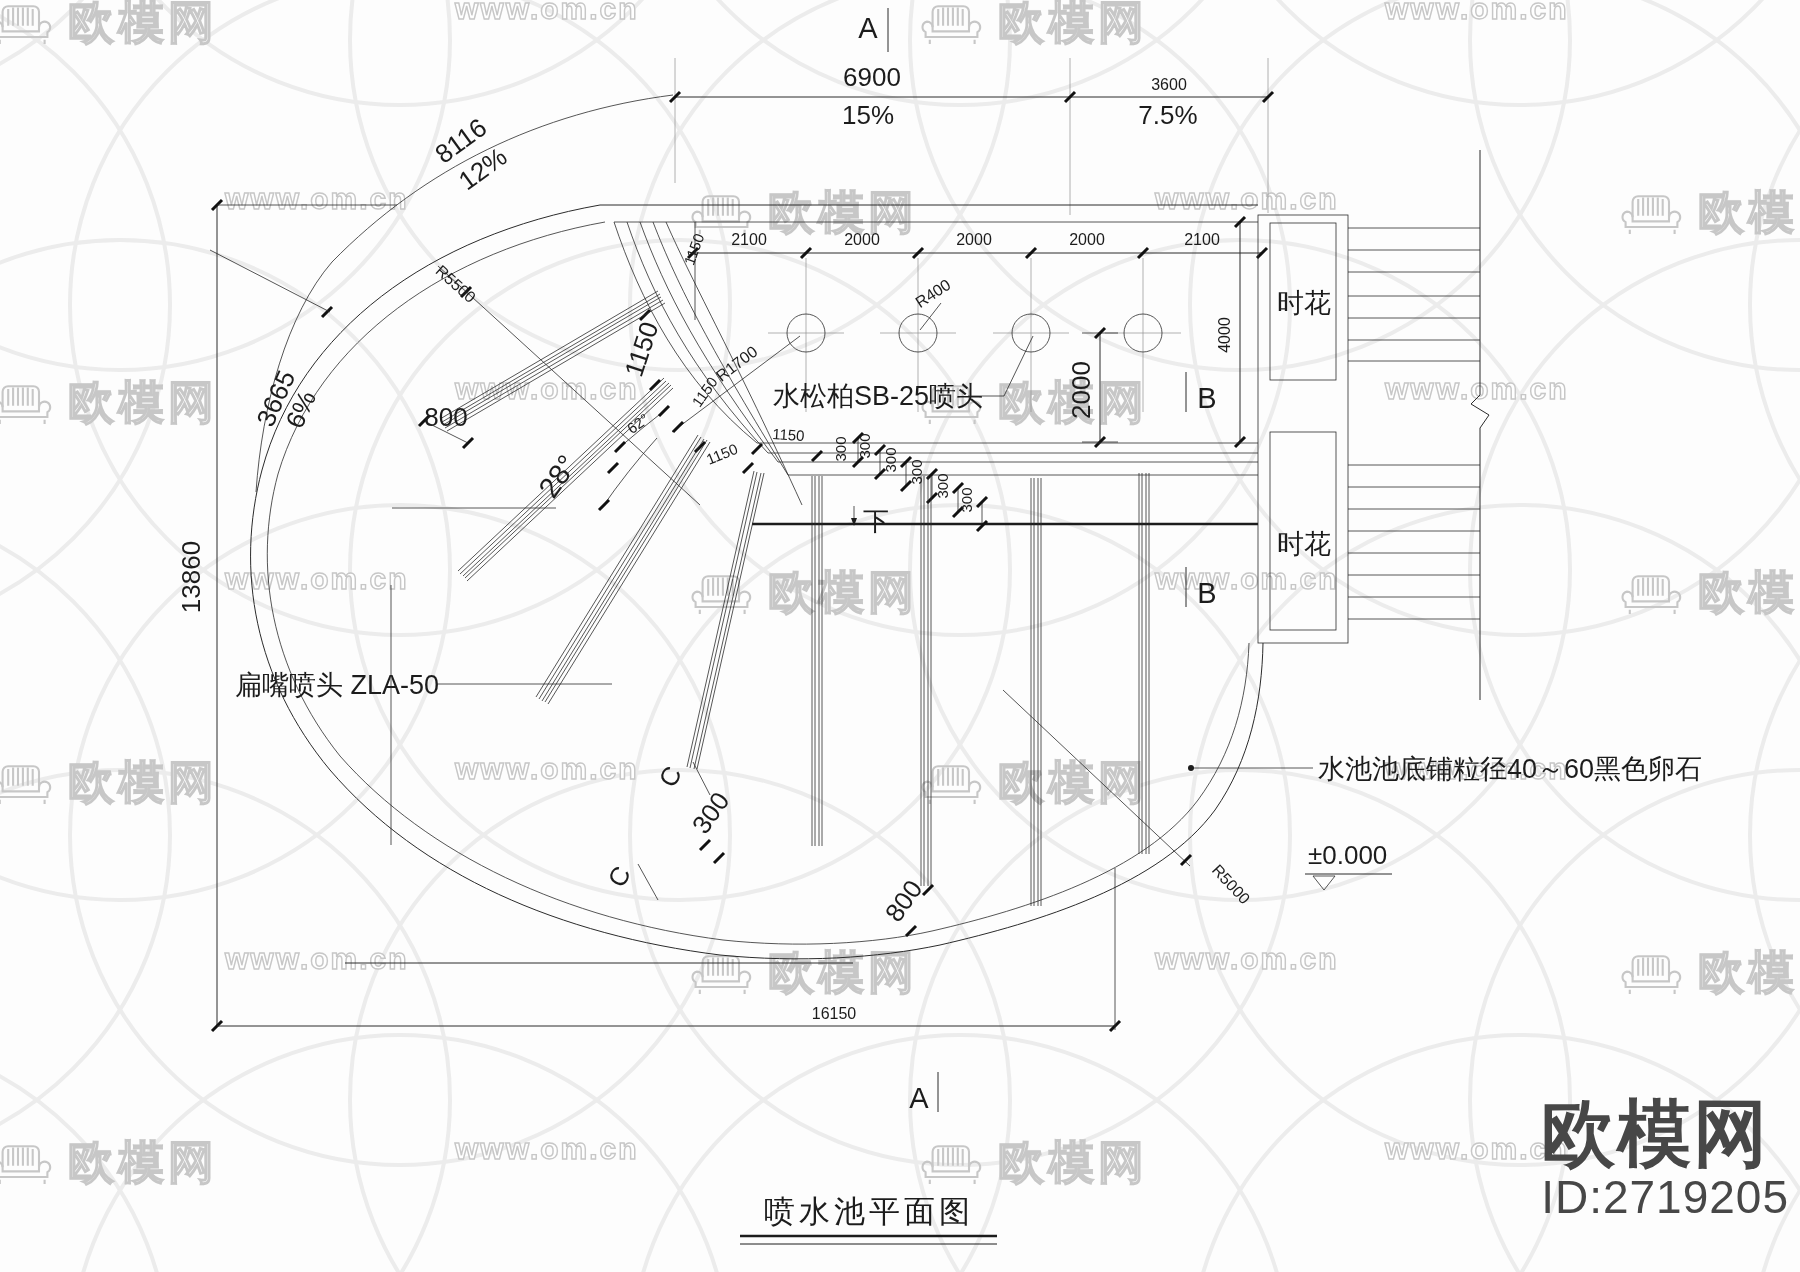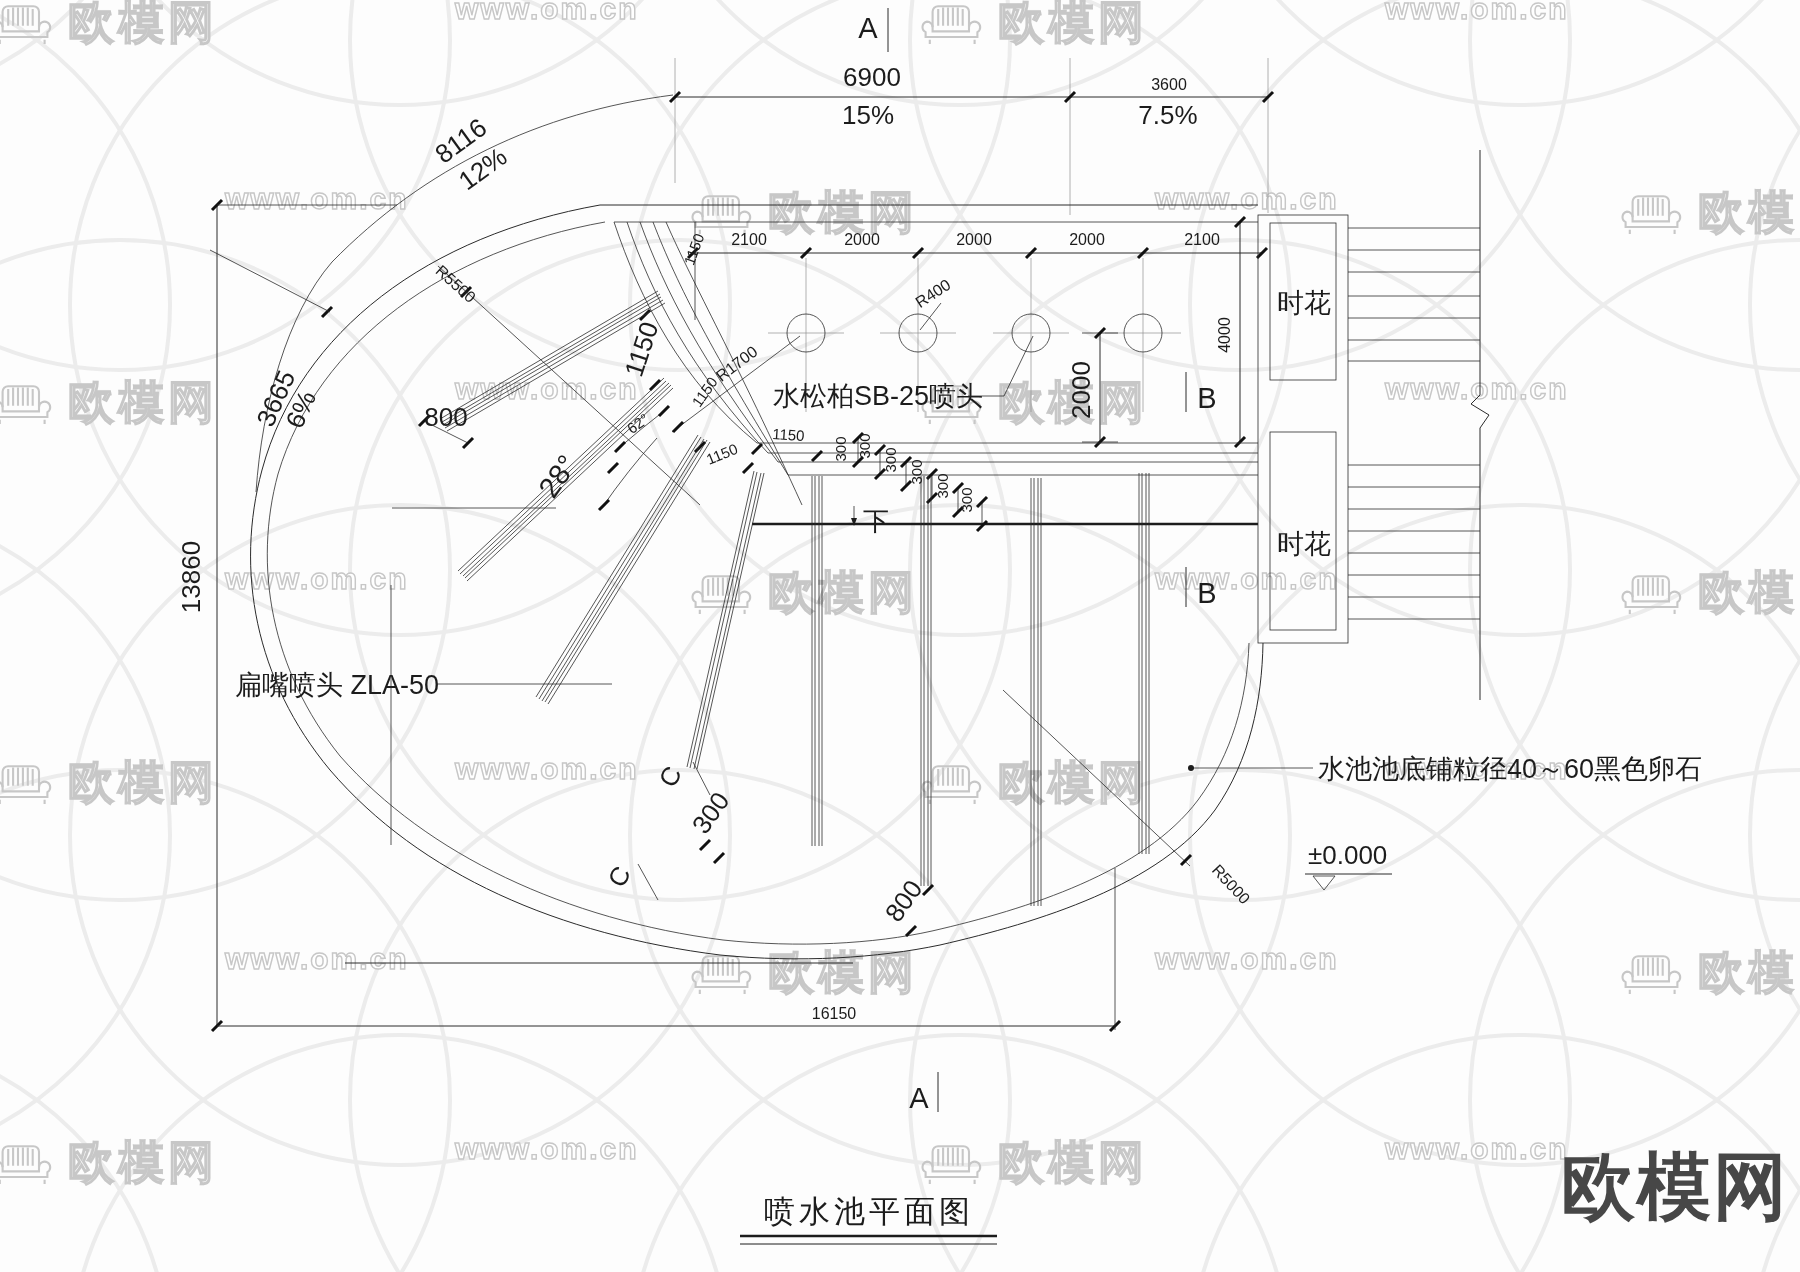--- a/index.html
+++ b/index.html
@@ -534,14 +534,15 @@
 
     <g>
       <text class="t31" text-anchor="middle" x="869" y="1222">喷水池平面图</text>
       <line x1="740" y1="1236" x2="997" y2="1236" stroke="#1c1c1c" stroke-width="2.6"></line>
       <line x1="740" y1="1244" x2="997" y2="1244" stroke="#1c1c1c" stroke-width="1"></line>
     </g>
   </svg>
 
   <div id="logo-box">
     <div id="logo-brand">欧模网</div>
+    <div id="logo-id">ID:2719205</div>
   </div>
 </div>
 
 </body></html>

